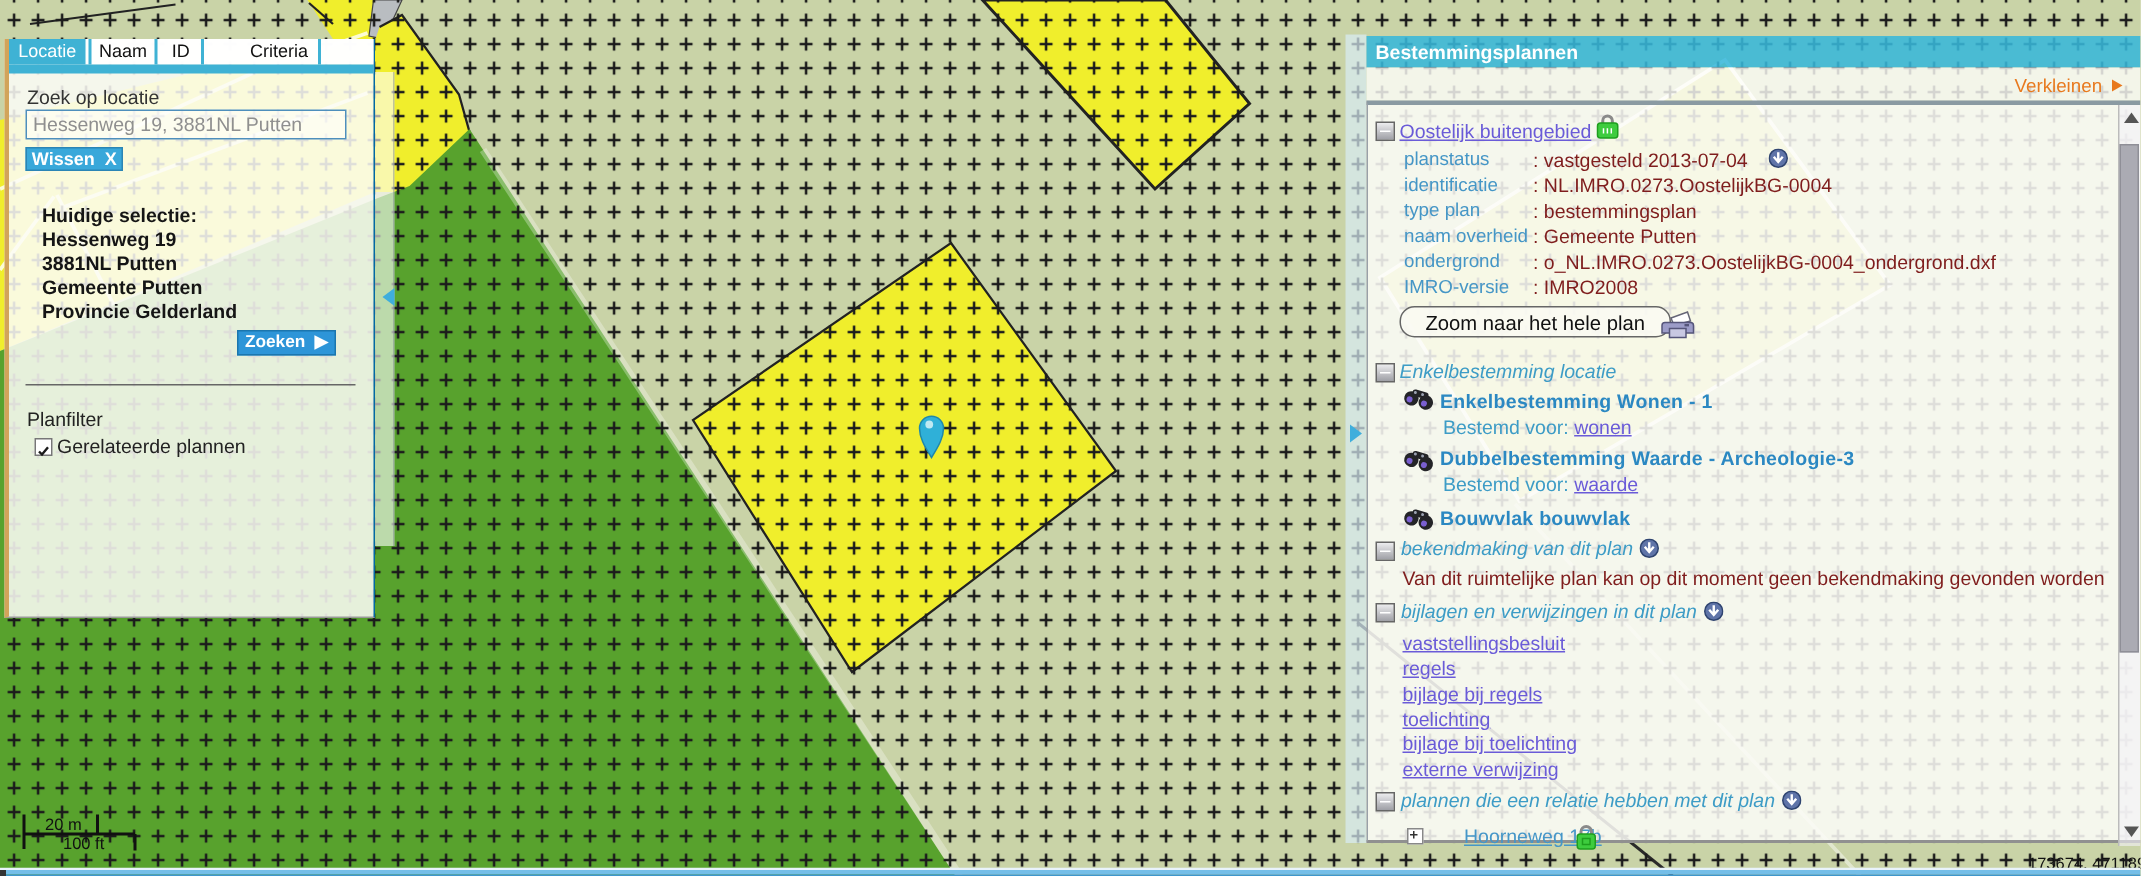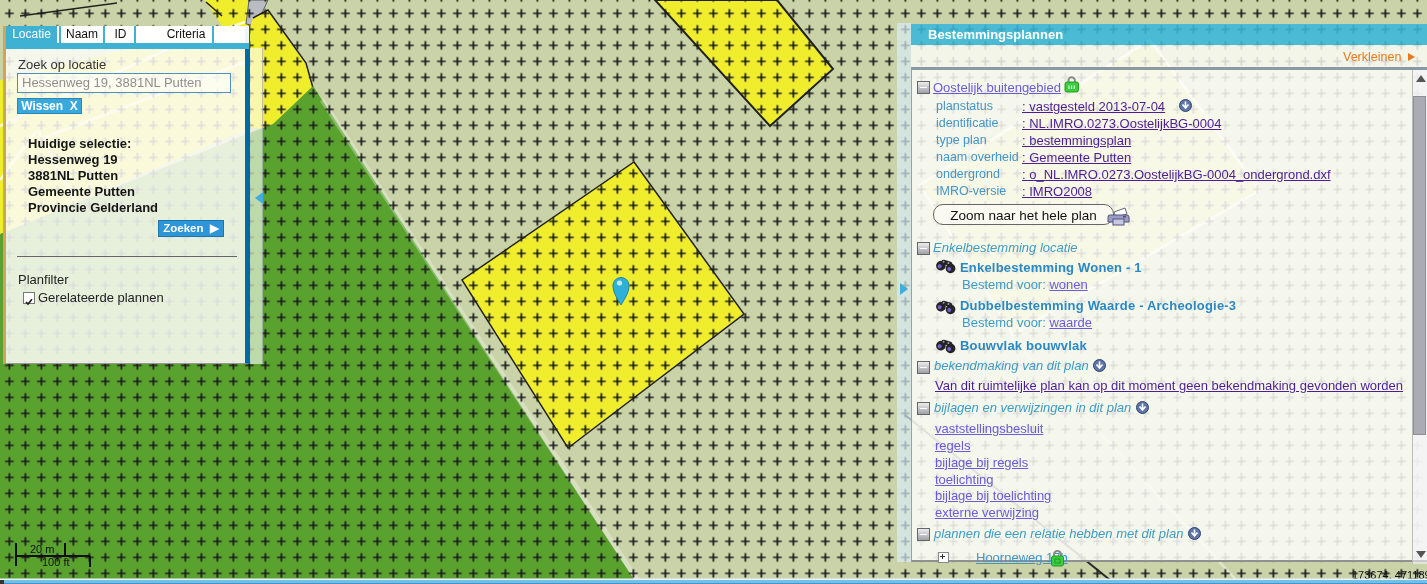--- a/index.html
+++ b/index.html
@@ -3,21 +3,21 @@
 <meta charset="utf-8">
 <style>
   html,body{margin:0;padding:0;}
   #wrap{position:relative;width:1427px;height:584px;overflow:hidden;font-family:"Liberation Sans",sans-serif;background:#C9D3A7;}
   .abs{position:absolute;}
   .minusbox{position:absolute;width:11px;height:11px;border:1px solid #666;background:linear-gradient(#ECECEE,#9FA0A6);}
   .minusbox:after{content:"";position:absolute;left:2px;top:4.5px;width:7px;height:1.5px;background:#fff;}
   .plusbox{position:absolute;width:9px;height:9px;border:1px solid #888;background:#fff;}
   .plusbox:after{content:"";position:absolute;left:1px;top:3px;width:5px;height:1px;background:#333;}
   .plusbox:before{content:"";position:absolute;left:3px;top:1px;width:1px;height:5px;background:#333;}
-  .lbl{color:#4c1d95;font-size:13px;text-decoration:underline;}
+  .lbl{color:#7f1d1d;font-size:13px;}
   .lbk{color:#4596C6;font-size:12.5px;}
   .it{color:#3D9CC6;font-size:13px;font-style:italic;}
   .bld{color:#2B88C2;font-size:13px;font-weight:bold;letter-spacing:.2px;}
   .plink{color:#6A5BD8;text-decoration:underline;font-size:13px;}
 </style>
 </head>
 <body>
 <div id="wrap">
 
 <svg class="abs" style="left:0;top:0" width="1427" height="584" viewBox="0 0 1427 584">
@@ -75,21 +75,21 @@
   <rect x="0" y="578.5" width="1427" height="1.5" fill="#E9F3FB"></rect>
   <rect x="0" y="580" width="1427" height="3" fill="#74BEE8"></rect>
   <rect x="0" y="583" width="1427" height="1" fill="#3E96CC"></rect>
   <rect x="0" y="580" width="4" height="4" fill="#333"></rect>
 </svg>
 
 <div class="abs" style="left:250px;top:48px;width:12px;height:316px;background:rgba(255,255,255,0.6);border-right:1px solid rgba(120,130,140,0.45);"></div>
 
 <div class="abs" style="left:255px;top:192px;width:0;height:0;border-top:6px solid transparent;border-bottom:6px solid transparent;border-right:8px solid #3FAEDC;"></div>
 
-<div class="abs" style="left:3px;top:26px;width:247px;height:338px;background:rgba(252,252,246,0.87);border-left:3px solid #D2A45A;border-right:5px solid #0369a1;border-bottom:1px solid #999;box-sizing:border-box;">
+<div class="abs" style="left:3px;top:26px;width:247px;height:386px;background:rgba(252,252,246,0.87);border-left:3px solid #D2A45A;border-right:1px solid #0369a1;border-bottom:1px solid #999;box-sizing:border-box;">
 
   <div class="abs" style="left:0;top:0;width:243px;height:17px;background:rgba(255,255,255,0.93);"></div>
 
   <div class="abs" style="left:0;top:0;width:51px;height:17px;background:#3FB2D4;color:#fff;font-size:12px;line-height:17px;text-align:center;">Locatie</div>
 
   <div class="abs" style="left:53px;top:0;width:46px;height:17px;border-left:2px solid #3FB2D4;border-right:2px solid #3FB2D4;color:#111;font-size:12px;line-height:17px;text-align:center;box-sizing:border-box;">Naam</div>
 
   <div class="abs" style="left:101px;top:0;width:29px;height:17px;border-right:2px solid #3FB2D4;color:#111;font-size:12px;line-height:17px;text-align:center;box-sizing:border-box;">ID</div>
 
   <div class="abs" style="left:130px;top:0;width:54px;height:17px;border-right:2px solid #3FB2D4;color:#111;font-size:12px;line-height:17px;text-align:center;box-sizing:border-box;margin-left:24px;">Criteria</div>
@@ -118,21 +118,21 @@
 
   <div class="abs" style="left:32px;top:264px;font-size:13px;color:#222;">Gerelateerde plannen</div>
 </div>
 
 <div class="abs" style="left:897px;top:23px;width:14px;height:539px;background:rgba(216,236,245,0.7);"></div>
 
 <div class="abs" style="left:900px;top:283px;width:0;height:0;border-top:6px solid transparent;border-bottom:6px solid transparent;border-left:8px solid #3FAEDC;"></div>
 
 <div class="abs" style="left:911px;top:24px;width:516px;height:541px;box-sizing:border-box;">
 
-  <div class="abs" style="left:0;top:0;width:516px;height:21px;background:rgba(56,183,217,0.88);color:#fff;font-weight:bold;font-size:13px;line-height:21px;padding-left:17px;box-sizing:border-box;">Bestemmingsplannen</div>
+  <div class="abs" style="left:0;top:0;width:516px;height:21px;background:rgba(56,183,217,0.88);color:#fff;font-weight:bold;font-size:13px;line-height:21px;padding-left:6px;box-sizing:border-box;">Bestemmingsplannen</div>
 
   <div class="abs" style="left:0;top:21px;width:516px;height:22px;background:rgba(252,252,248,0.82);"></div>
 
   <div class="abs" style="left:432px;top:26px;color:#E8791E;font-size:12.5px;">Verkleinen</div>
 
   <div class="abs" style="left:497px;top:29px;width:0;height:0;border-top:4.5px solid transparent;border-bottom:4.5px solid transparent;border-left:7px solid #E8791E;"></div>
 
   <div id="rc" class="abs" style="left:0;top:43px;width:516px;height:495px;background:rgba(252,252,247,0.87);border-top:3px solid #8A9AA2;border-left:1px solid #99A0A8;border-bottom:2px solid #909090;box-sizing:border-box;">
 
     <div class="minusbox" style="left:5px;top:11px;"></div>

